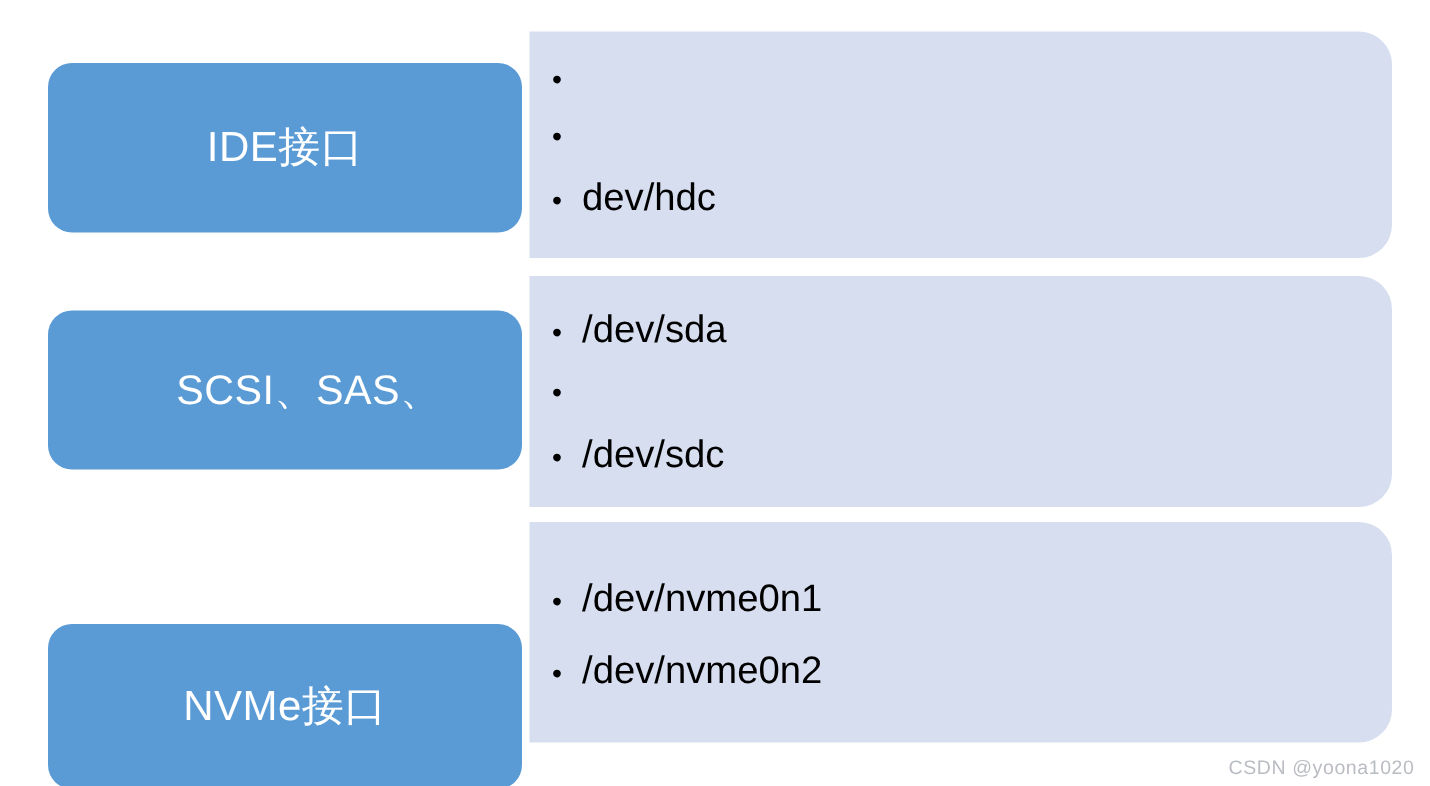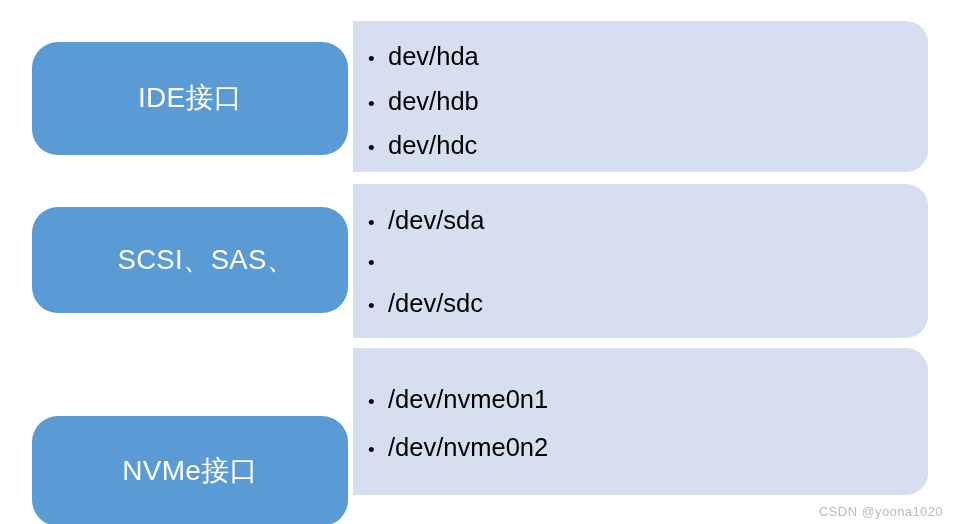--- a/index.html
+++ b/index.html
@@ -67,21 +67,21 @@
   #panel-2 .bullet-item { margin-bottom: 19px; }
   #panel-3 .bullet-list { top: 39px; }
   #panel-3 .bullet-item { margin-bottom: 22px; }
 
   
   .label-box {
     position: absolute;
     left: 32px;
     width: 316px;
     background: #5b9bd5;
-    border-radius: 26px;
+    border-radius: 16px;
     display: flex;
     align-items: center;
     justify-content: center;
     text-align: center;
     color: #ffffff;
     box-sizing: border-box;
   }
   .label-text {
     font-size: 28px;
     line-height: 1.22;
@@ -107,25 +107,23 @@
 </style>
 </head>
 <body>
 
 <div id="canvas">
 
   <div class="panel" id="panel-1">
     <div class="bullet-list">
       <div class="bullet-item">
         <span class="bullet-dot">•</span>
-        <span class="bullet-text">dev/hda</span>
       </div>
       <div class="bullet-item">
         <span class="bullet-dot">•</span>
-        <span class="bullet-text">dev/hdb</span>
       </div>
       <div class="bullet-item">
         <span class="bullet-dot">•</span>
         <span class="bullet-text">dev/hdc</span>
       </div>
     </div>
   </div>
 
   <div class="label-box" id="label-1">
     <span class="label-text">IDE接口</span>

